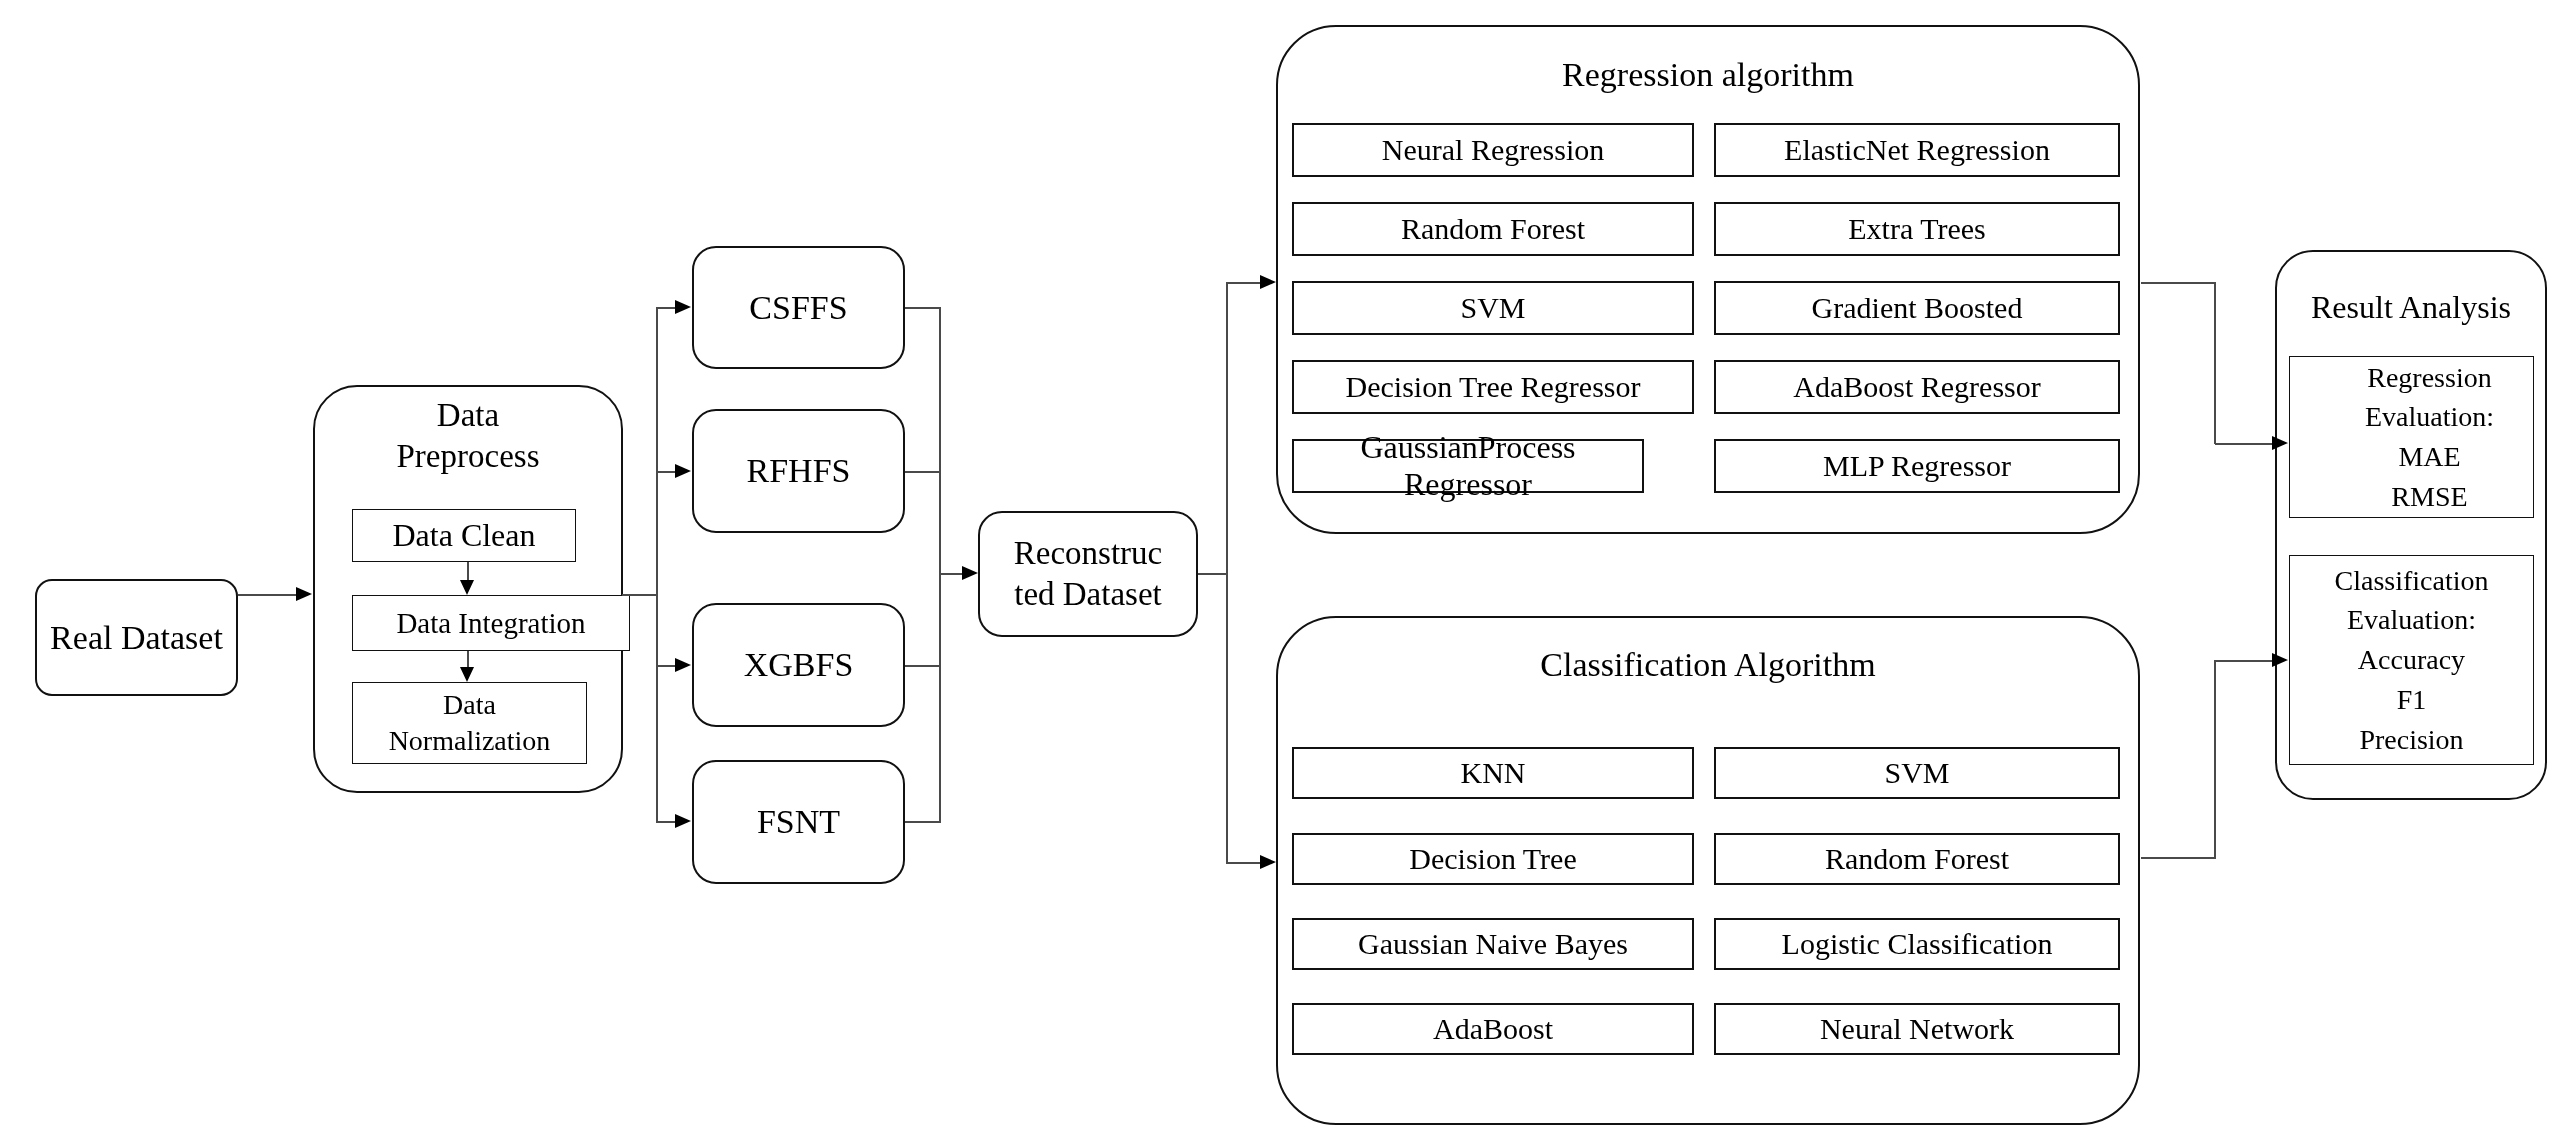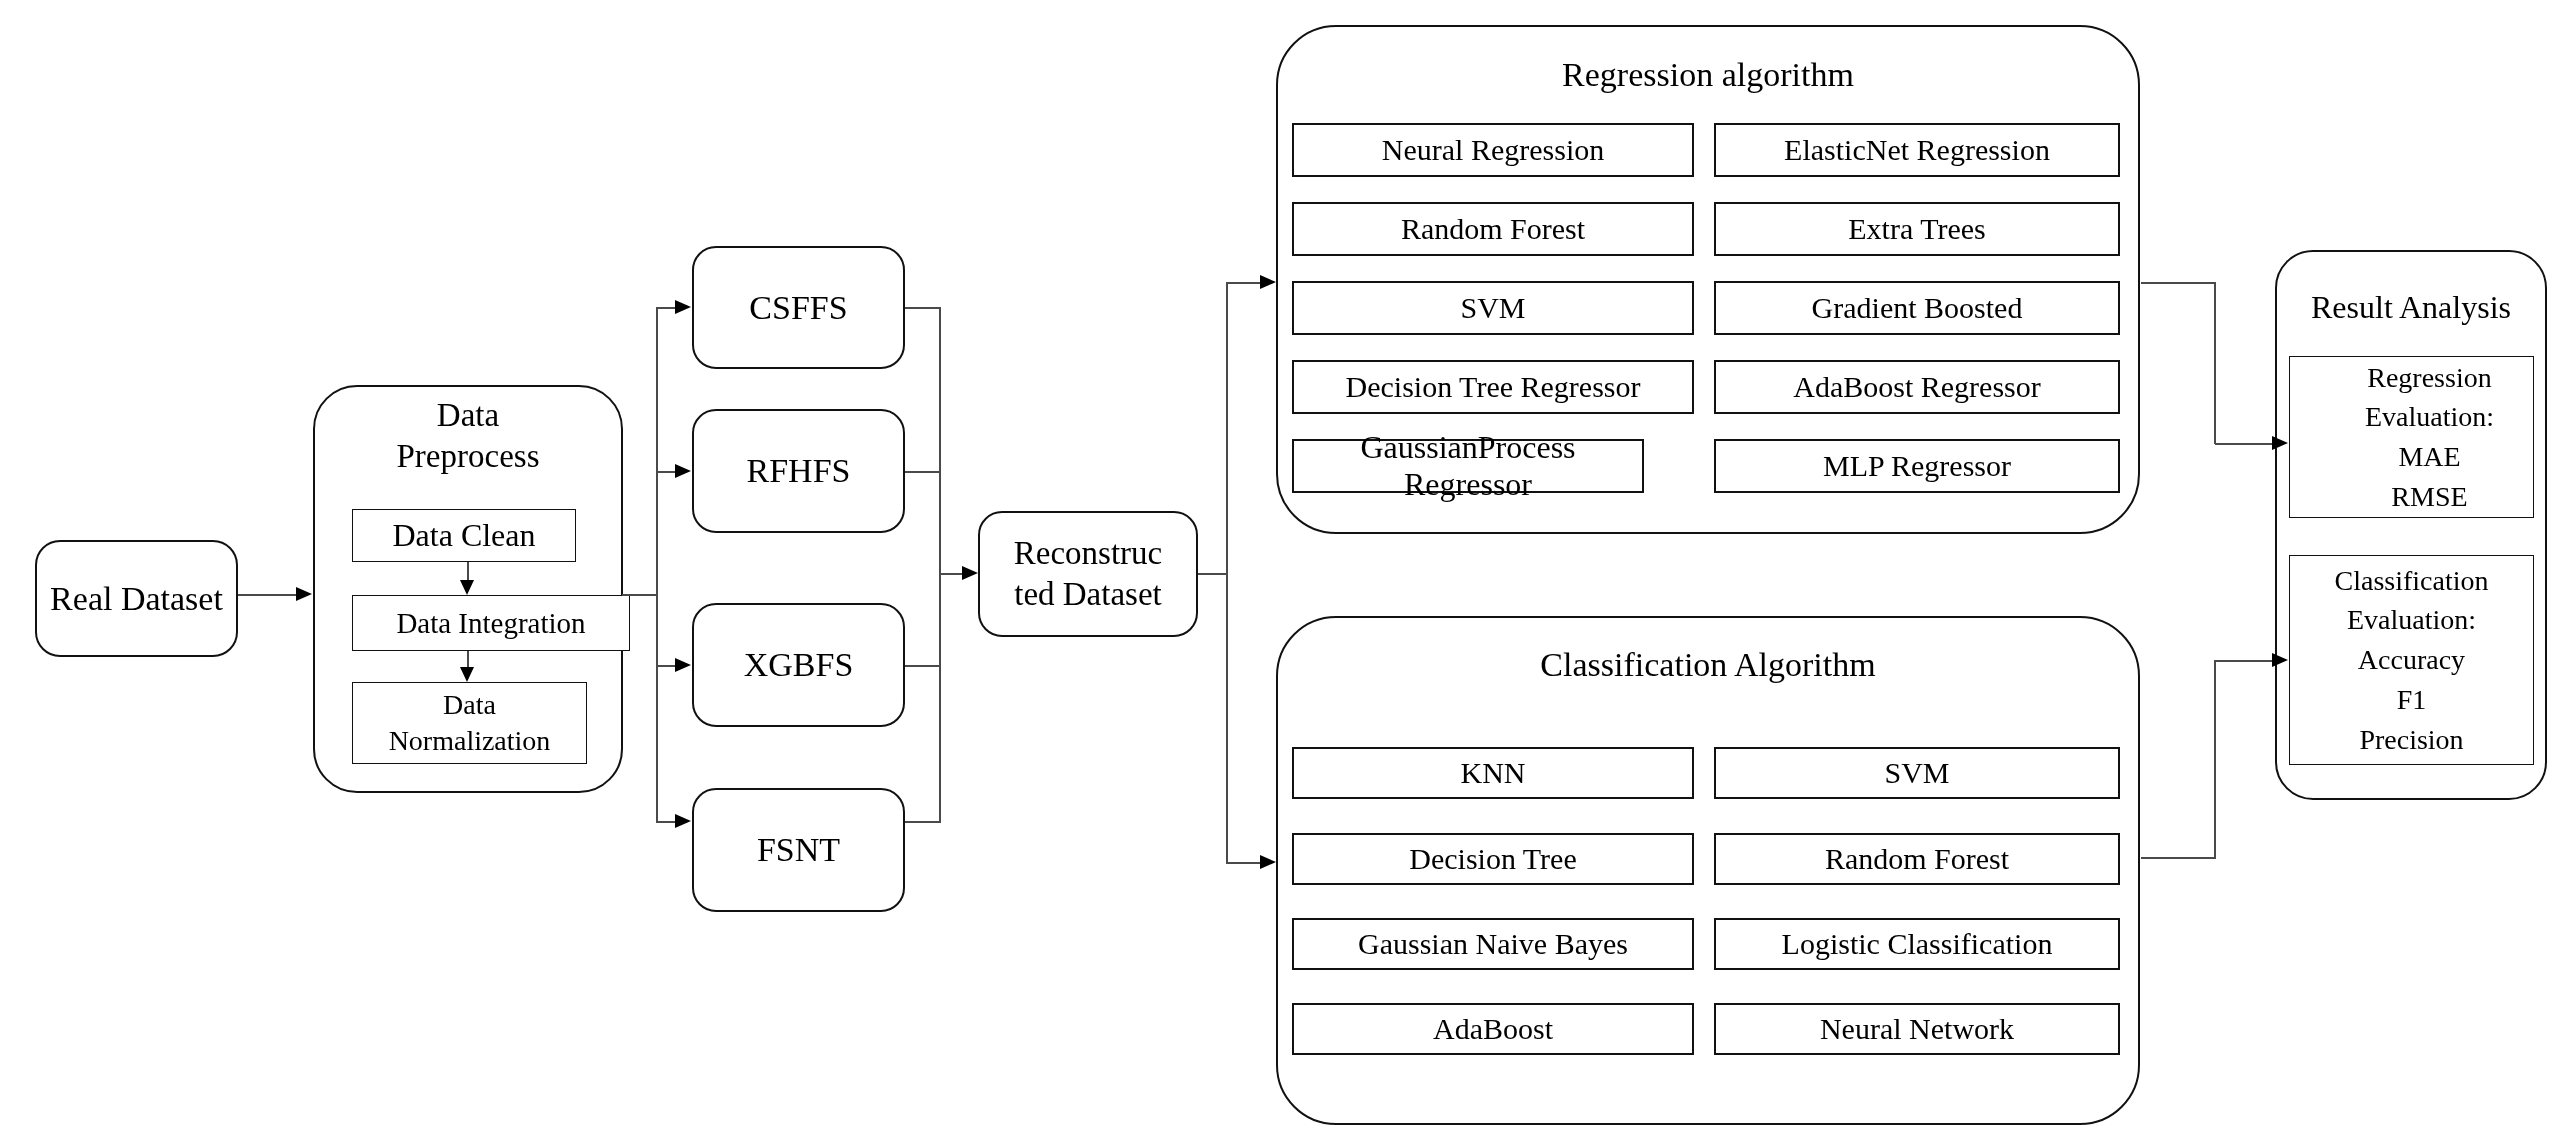--- a/index.html
+++ b/index.html
@@ -20,21 +20,21 @@
   .node {
     position: absolute;
     box-sizing: border-box;
     background: #ffffff;
     border: 2.5px solid #111111;
     display: flex;
     align-items: center;
     justify-content: center;
     text-align: center;
   }
-  .r40 { border-radius: 25px; }
+  .r40 { border-radius: 17px; margin-top: 39px; }
   .r45 { border-radius: 24px; }
   .r70 { border-radius: 44px; }
   .r60 { border-radius: 38px; }
   .r95 { border-radius: 60px; }
   
   .cell {
     position: absolute;
     box-sizing: border-box;
     background: #ffffff;
     border: 2.5px solid #111111;
@@ -113,21 +113,21 @@
 
   <div class="node r45" style="left:692px; top:246px; width:213px; height:123px; font-size:34px;">
     <span>CSFFS</span>
   </div>
   <div class="node r45" style="left:692px; top:409px; width:213px; height:124px; font-size:34px;">
     <span>RFHFS</span>
   </div>
   <div class="node r45" style="left:692px; top:603px; width:213px; height:124px; font-size:34px;">
     <span>XGBFS</span>
   </div>
-  <div class="node r45" style="left:692px; top:760px; width:213px; height:124px; font-size:34px;margin-top:28px;">
+  <div class="node r45" style="left:692px; top:760px; width:213px; height:124px; font-size:34px;">
     <span>FSNT</span>
   </div>
 
   <div class="node r45 lines" style="left:978px; top:511px; width:220px; height:126px; font-size:33px; line-height:1.25;">
     <div>
       <span>Reconstruc</span>
       <span>ted Dataset</span>
     </div>
   </div>
 

